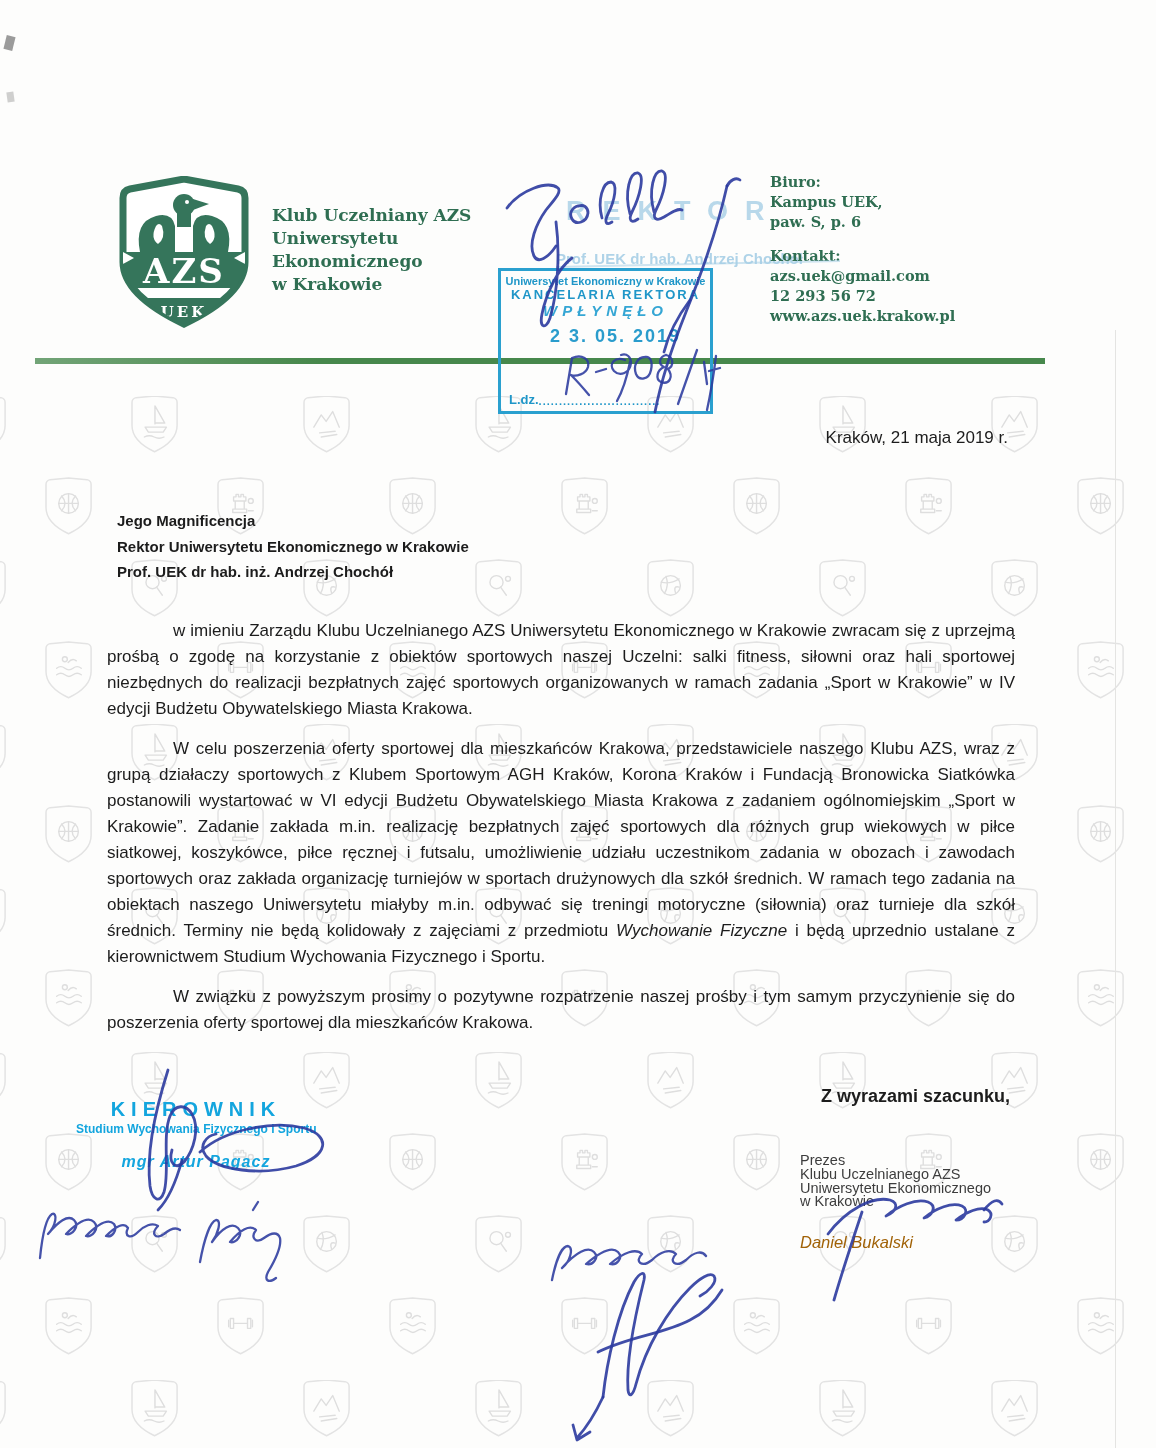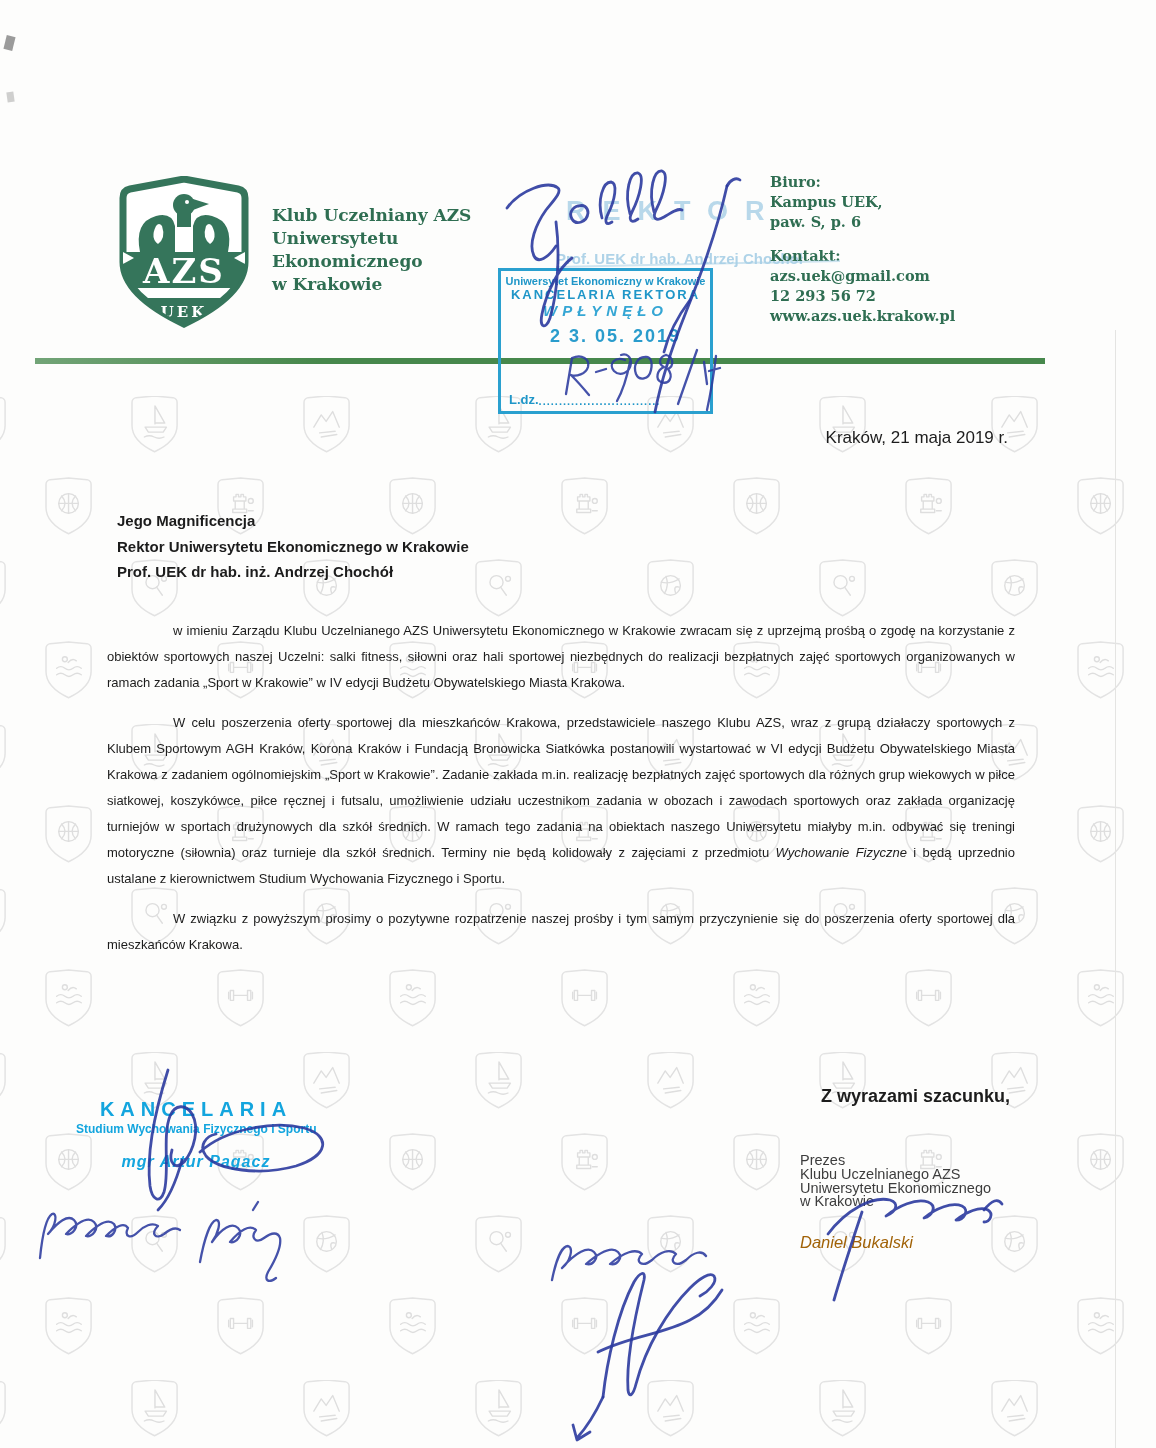--- a/index.html
+++ b/index.html
@@ -30,21 +30,21 @@
   .stamp-reg .rdate{margin-top:7px;font-size:18px;font-weight:bold;letter-spacing:2px;color:#2a9ccc;margin-left:20px;}
   .stamp-reg .ldz{position:absolute;left:8px;right:8px;bottom:4px;display:flex;align-items:flex-end;
                   font-size:13px;font-weight:bold;}
   .stamp-reg .dots{flex:1;overflow:hidden;letter-spacing:1px;font-size:11px;text-align:left;white-space:nowrap;}
   
   .rule-green{left:35px;top:358px;width:1010px;height:6px;z-index:2;
               background:linear-gradient(90deg,#72a477,#47884c 28%,#47884c);}
   .scan-edge{left:1115px;top:330px;width:1px;height:1118px;background:#e4e4e2;z-index:1;}
   .dateline{right:148px;top:428px;z-index:2;font-size:17px;text-align:center;}
   .addressee{left:107px;top:508px;z-index:2;font-size:15px;font-weight:bold;line-height:25.5px;margin-left:10px;}
-  .body-txt{left:107px;top:618px;width:908px;z-index:2;font-size:13px;line-height:26px;text-align:justify;}
+  .body-txt{left:107px;top:618px;width:908px;z-index:2;font-size:17px;line-height:26px;text-align:justify;}
   .body-txt p{margin:0 0 14px 0;text-indent:66px;}
   .salute{right:146px;top:1086px;z-index:2;font-size:18px;font-weight:600;}
   
   .kstamp{left:76px;top:1098px;width:240px;z-index:3;color:#13a5de;text-align:center;}
   .kstamp .k1{font-size:20px;font-weight:bold;letter-spacing:6px;}
   .kstamp .k2{font-size:12px;font-weight:bold;margin-top:1px;white-space:nowrap;}
   .kstamp .k3{font-size:16px;font-weight:bold;font-style:italic;margin-top:17px;letter-spacing:1px;}
   
   .prezes{left:800px;top:1154px;width:218px;z-index:2;text-align:left;color:#3d3d3d;
           font-size:14.5px;line-height:13.5px;}
@@ -217,21 +217,21 @@
 
   <div class="abs body-txt">
     <p>w imieniu Zarządu Klubu Uczelnianego AZS Uniwersytetu Ekonomicznego w Krakowie zwracam się z uprzejmą prośbą o zgodę na korzystanie z obiektów sportowych naszej Uczelni: salki fitness, siłowni oraz hali sportowej niezbędnych do realizacji bezpłatnych zajęć sportowych organizowanych w ramach zadania „Sport w Krakowie” w IV edycji Budżetu Obywatelskiego Miasta Krakowa.</p>
     <p><span>W celu poszerzenia oferty sportowej dla mieszkańców Krakowa, przedstawiciele naszego Klubu AZS, wraz z grupą działaczy sportowych z Klubem Sportowym AGH Kraków, Korona Kraków i Fundacją Bronowicka Siatkówka postanowili wystartować w VI edycji Budżetu Obywatelskiego Miasta Krakowa z zadaniem ogólnomiejskim „Sport w Krakowie”. Zadanie zakłada m.in. realizację bezpłatnych zajęć sportowych dla różnych grup wiekowych w piłce siatkowej, koszykówce, piłce ręcznej i futsalu, umożliwienie udziału uczestnikom zadania w obozach i zawodach sportowych oraz zakłada organizację turniejów w sportach drużynowych dla szkół średnich. W ramach tego zadania na obiektach naszego Uniwersytetu miałyby m.in. odbywać się treningi motoryczne (siłownia) oraz turnieje dla szkół średnich. Terminy nie będą kolidowały z zajęciami z przedmiotu </span><i>Wychowanie Fizyczne</i><span> i będą uprzednio ustalane z kierownictwem Studium Wychowania Fizycznego i Sportu.</span></p>
     <p>W związku z powyższym prosimy o pozytywne rozpatrzenie naszej prośby i tym samym przyczynienie się do poszerzenia oferty sportowej dla mieszkańców Krakowa.</p>
   </div>
 
   <div class="abs salute">Z wyrazami szacunku,</div>
 
   <div class="abs kstamp">
-    <div class="k1">KANCELARIA</div>
+    <div class="k1">KIEROWNIK</div>
     <div class="k2">Studium Wychowania Fizycznego i Sportu</div>
     <div class="k3">mgr Artur Pagacz</div>
   </div>
 
   <div class="abs prezes">
     <div class="pl">Prezes</div>
     <div class="pl">Klubu Uczelnianego AZS</div>
     <div class="pl">Uniwersytetu Ekonomicznego</div>
     <div class="pl">w Krakowie</div>
     <div class="pname">Daniel Bukalski</div>

